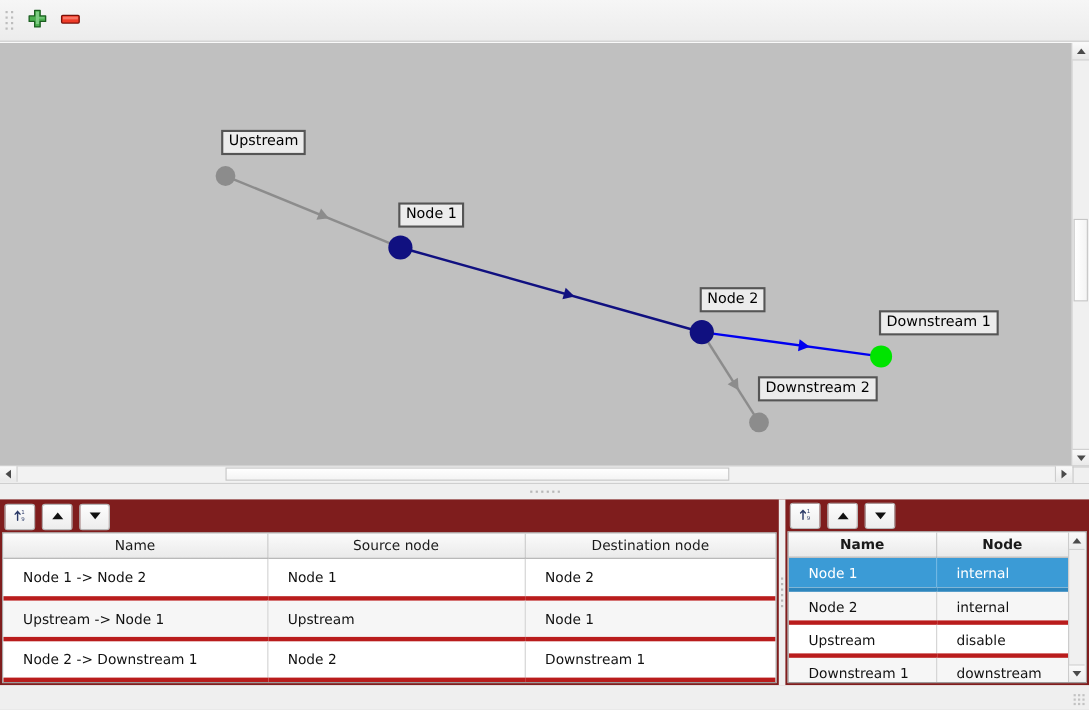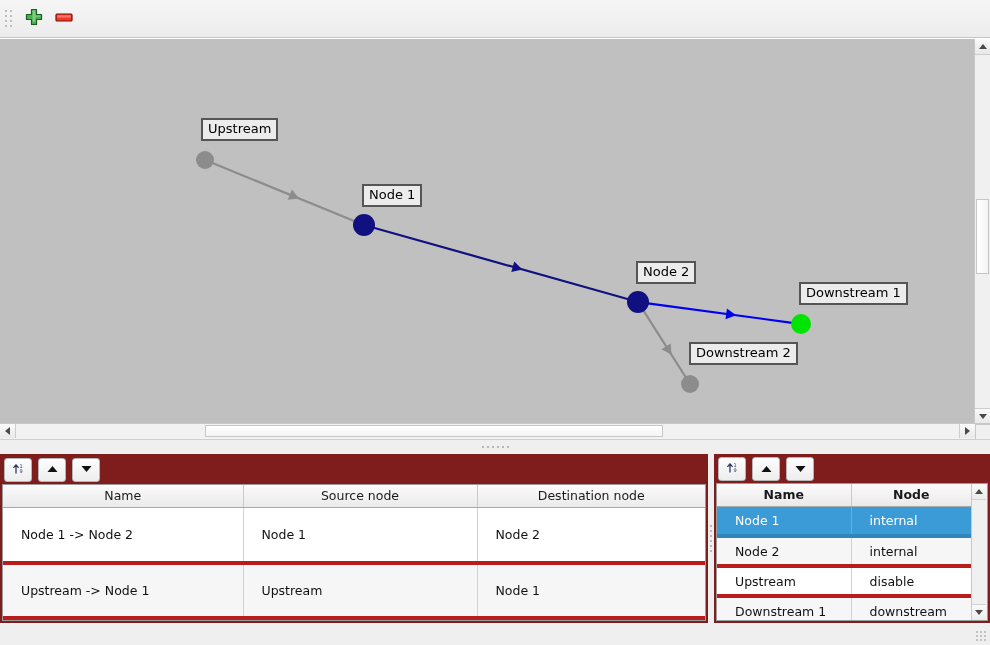--- a/index.html
+++ b/index.html
@@ -421,20 +421,25 @@
               <tr class="odd">
                 <td>Node 1 -&gt; Node 2</td>
                 <td>Node 1</td>
                 <td>Node 2</td>
               </tr>
               <tr class="even">
                 <td>Upstream -&gt; Node 1</td>
                 <td>Upstream</td>
                 <td>Node 1</td>
               </tr>
+              <tr class="odd">
+                <td>Node 2 -&gt; Downstream 1</td>
+                <td>Node 2</td>
+                <td>Downstream 1</td>
+              </tr>
             </tbody>
         </table>
       </div>
     </div>
 
     <div class="vsplitter">
       <span class="dots">
         <i></i>
           <i></i>
           <i></i>

